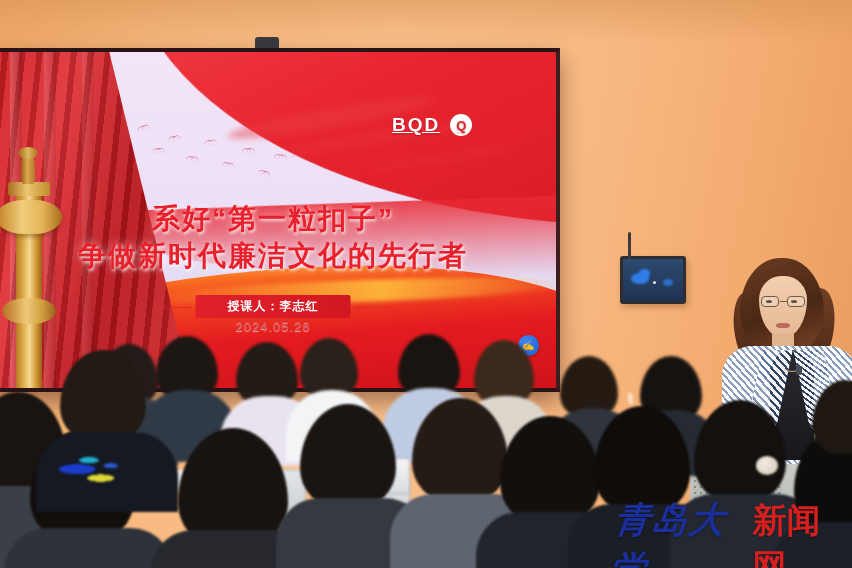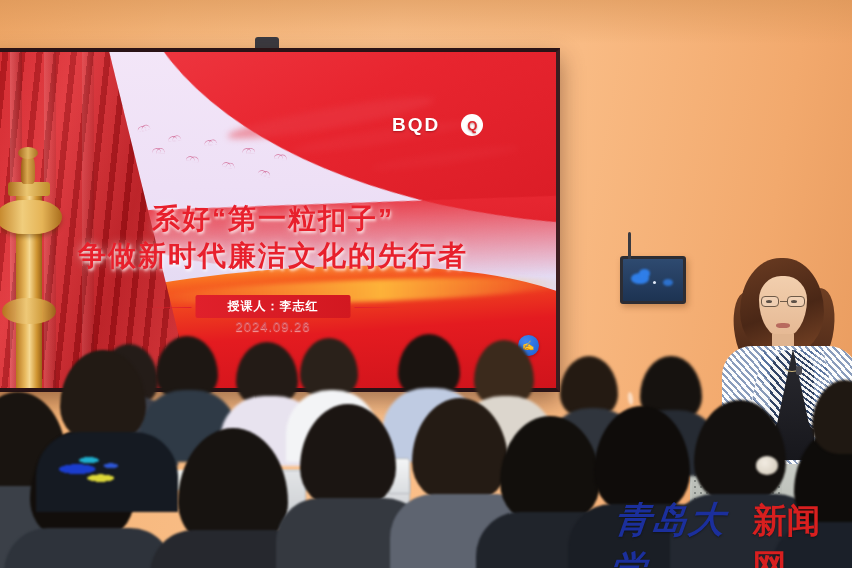--- a/index.html
+++ b/index.html
@@ -158,23 +158,24 @@
     position: absolute; left: 160px; bottom: 86px; width: 420px; height: 22px;
     background: linear-gradient(90deg, rgba(255,170,40,0), rgba(255,190,60,0.9) 55%, rgba(255,150,30,0));
     border-radius: 50%;
     filter: blur(2px);
     transform: rotate(-2deg);
   }
 
   
   .bqd {
     position: absolute; left: 402px; top: 62px;
-    display: flex; align-items: flex-end; gap: 21px;
+    display: flex; align-items: flex-end; gap: 10px;
     color: #fff;
     text-shadow: 0 1px 2px rgba(120,0,10,0.5);
+    text-decoration: underline;
   }
   .bqd-word { font-size: 19px; letter-spacing: 2px; font-weight: 600; }
   .bqd-mark {
     width: 22px; height: 22px; border-radius: 50%;
     background: #fff; color: #e0272e;
     display: flex; align-items: center; justify-content: center;
     font-size: 13px; font-weight: 700;
   }
   .bqd-cn { font-size: 19px; letter-spacing: 1px; font-weight: 700; }
 
@@ -474,21 +475,21 @@
         <span class="bqd-word">BQD</span>
         <span class="bqd-mark">Q</span>
       </div>
 
       <div class="title-wrap">
         <div class="title-line l1">系好“第一粒扣子”</div>
         <div class="title-line l2">争做新时代廉洁文化的先行者</div>
       </div>
 
       <div class="presenter-bar">授课人：李志红</div>
-      <div class="slide-date">2024.09.26</div>
+      <div class="slide-date">2024.05.26</div>
 
       <div class="slide-fab">✍</div>
 
     </div>
   </div>
 
   <div class="wallmon">
     <div class="wallmon-antenna"></div>
     <div class="wallmon-screen">
       <div class="wm-blob b1"></div>

